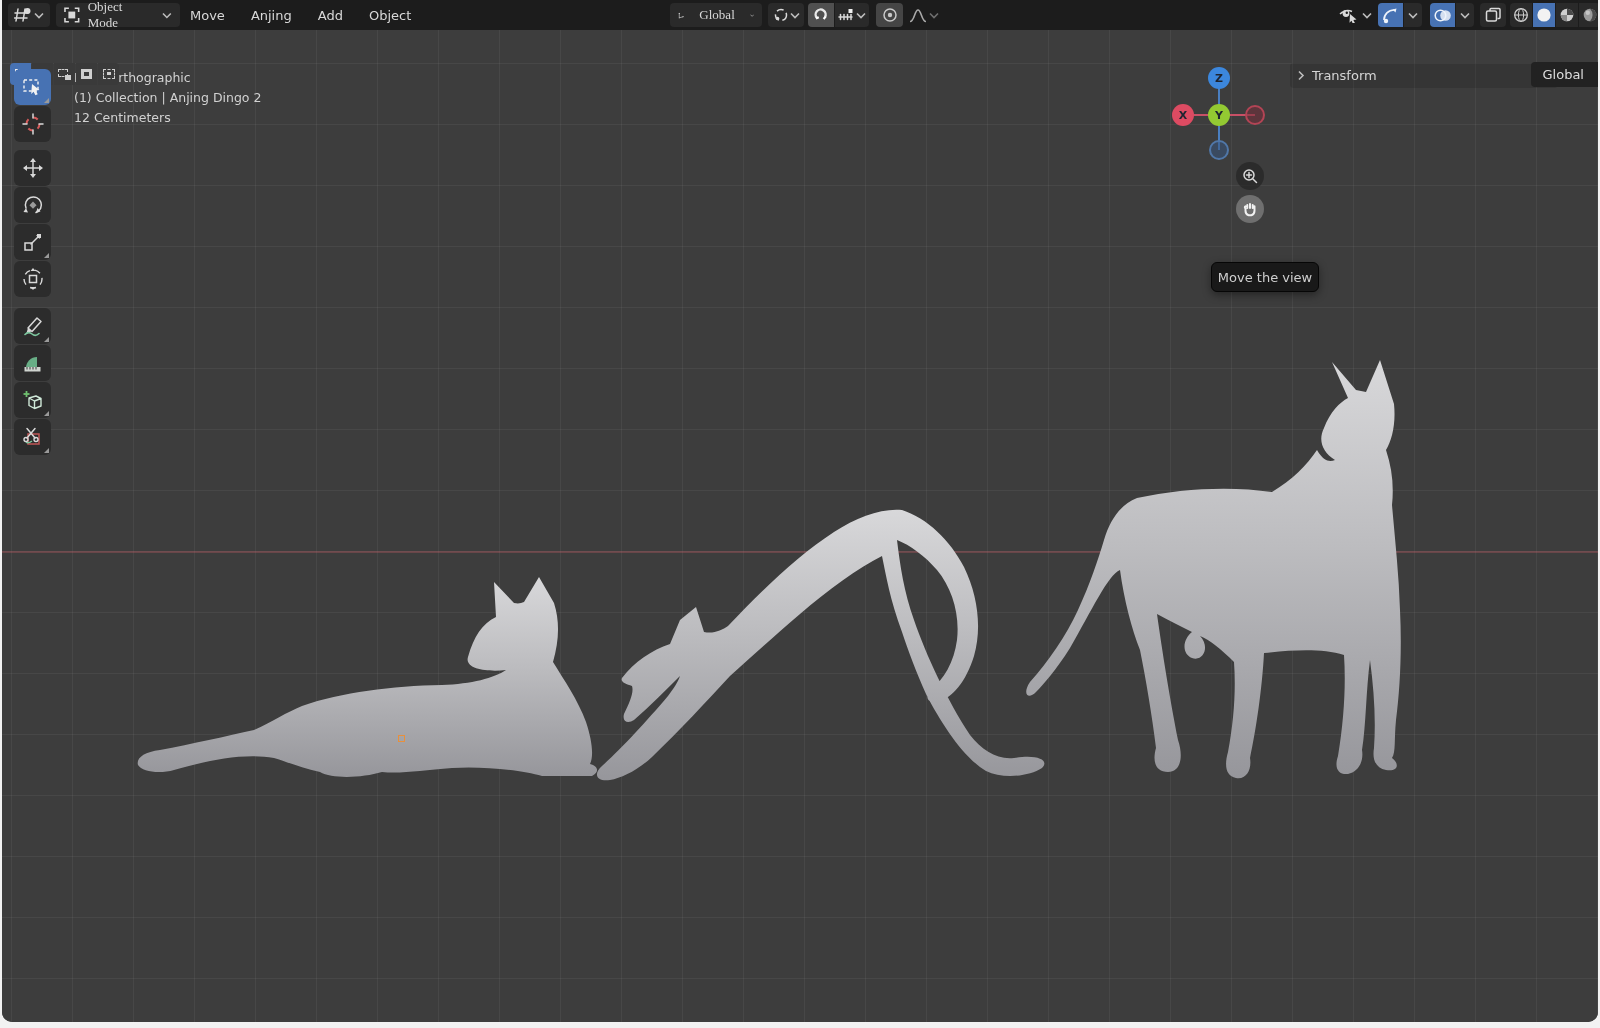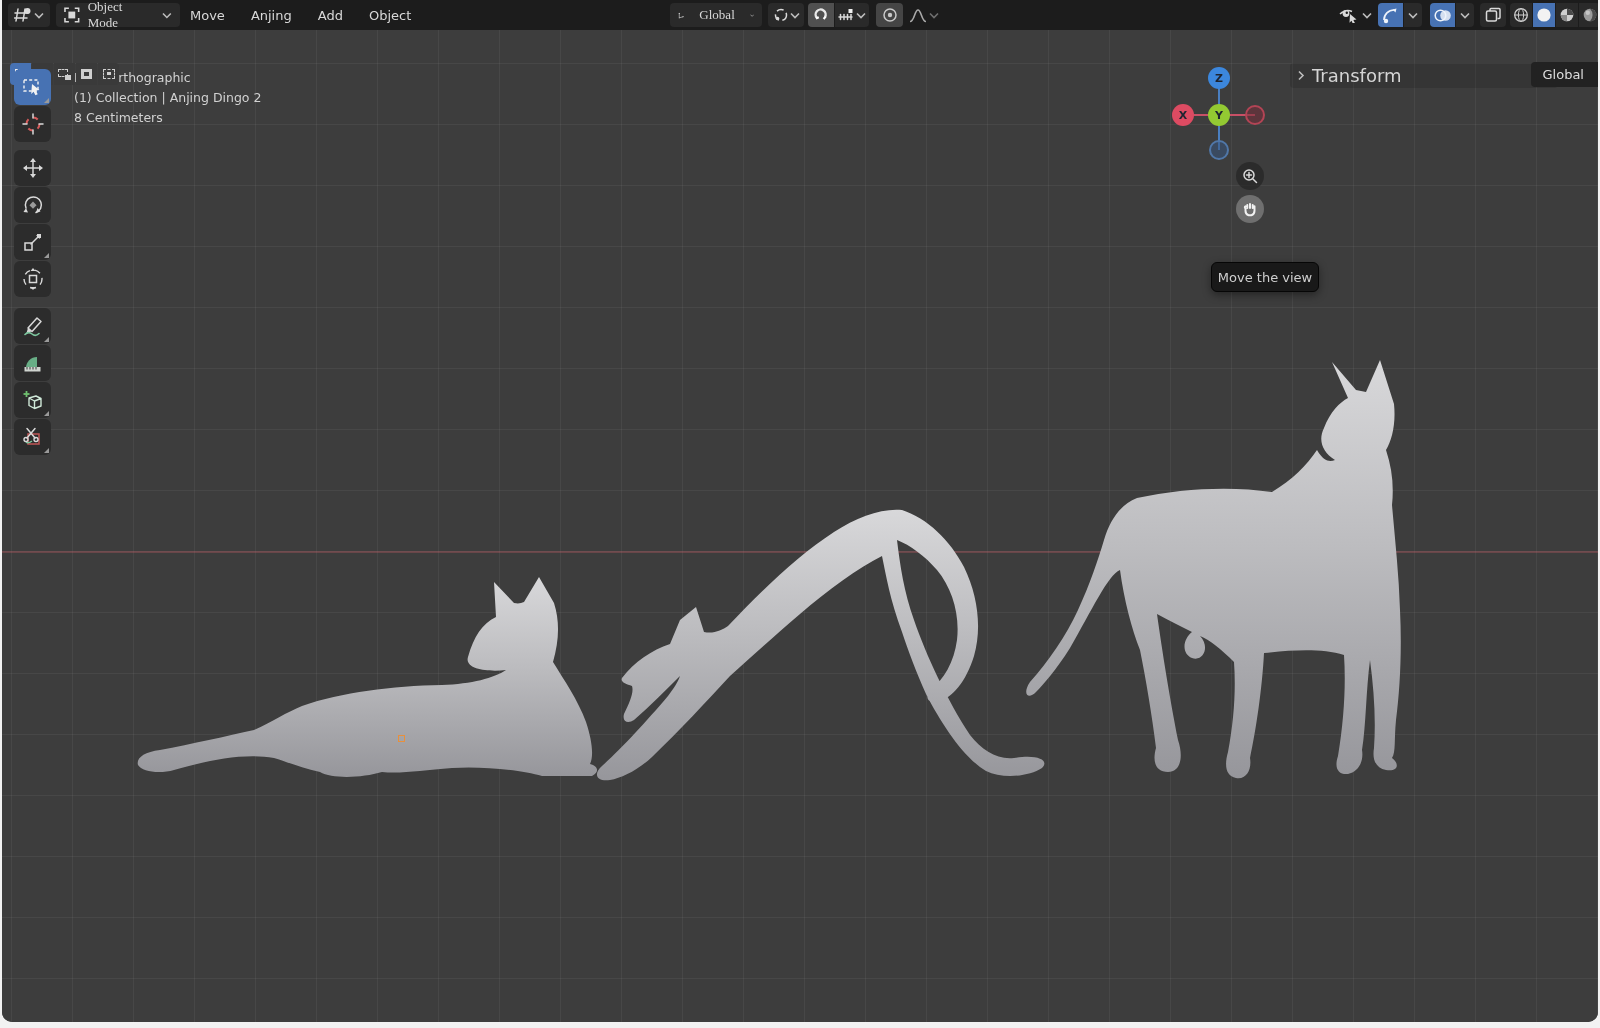--- a/index.html
+++ b/index.html
@@ -48,21 +48,21 @@
       linear-gradient(rgba(255,255,255,0.05) 1px, transparent 1px),
       linear-gradient(90deg, rgba(255,255,255,0.05) 1px, transparent 1px);
     background-size:61px 61px; background-position:9px 33px; }
   .axis-line-x { position:absolute; left:0; right:0; top:521px; height:1.5px; background:rgba(208,92,104,0.30); }
   .vp-text { position:absolute; left:72px; top:38px; line-height:20px; font-size:12.5px; color:#d2d2d2; }
   .vp-text div { white-space:nowrap; }
 
   
   .side-panel { position:absolute; left:1288px; width:268px; height:25px; background:rgba(28,28,28,0.22);
                 border-radius:4px; display:flex; align-items:center; padding:0 8px 0 6px; }
-  .side-panel .lbl { color:#d5d5d5; font-size:18px; margin-left:6px; flex:1; }
+  .side-panel .lbl { color:#d5d5d5; font-size:13px; margin-left:6px; flex:1; }
   .grip { width:15px; height:8px;
           background-image:radial-gradient(circle, #8d8d8d 1.1px, transparent 1.2px);
           background-size:5px 5px; background-position:0 0; }
 
   
   .nav-btn { position:absolute; width:28px; height:28px; border-radius:50%; background:rgba(38,38,38,0.75);
              display:flex; align-items:center; justify-content:center; }
   .nav-btn.hover { background:#6f6f6f; }
   .tooltip { position:absolute; left:1209px; top:232px; width:108px; height:30px; background:#191919;
              border:1px solid #060606; border-radius:6px; display:flex; align-items:center; justify-content:center;
@@ -134,21 +134,21 @@
           C1108,520 1118,505 1135,498 C1180,488 1230,486 1270,492 C1290,480 1305,465 1315,450
           C1322,462 1328,462 1333,460 Z"></path>
         </g>
       </svg>
 
       <div class="abs" style="left:396px;top:705px;width:7px;height:7px;border:1.6px solid #e8903c;"></div>
 
       <div class="vp-text">
         <div>Back Orthographic</div>
         <div>(1) Collection | Anjing Dingo 2</div>
-        <div>8 Centimeters</div>
+        <div>12 Centimeters</div>
       </div>
 
       <div class="side-panel" style="top:33px;">
         <svg class="chev" style="transform:rotate(-90deg);" viewBox="0 0 10 7">
             <polyline points="1,1.5 5,5.5 9,1.5"></polyline>
           </svg>
         <span class="lbl">Transform</span>
         <div class="grip"></div>
       </div>
 

